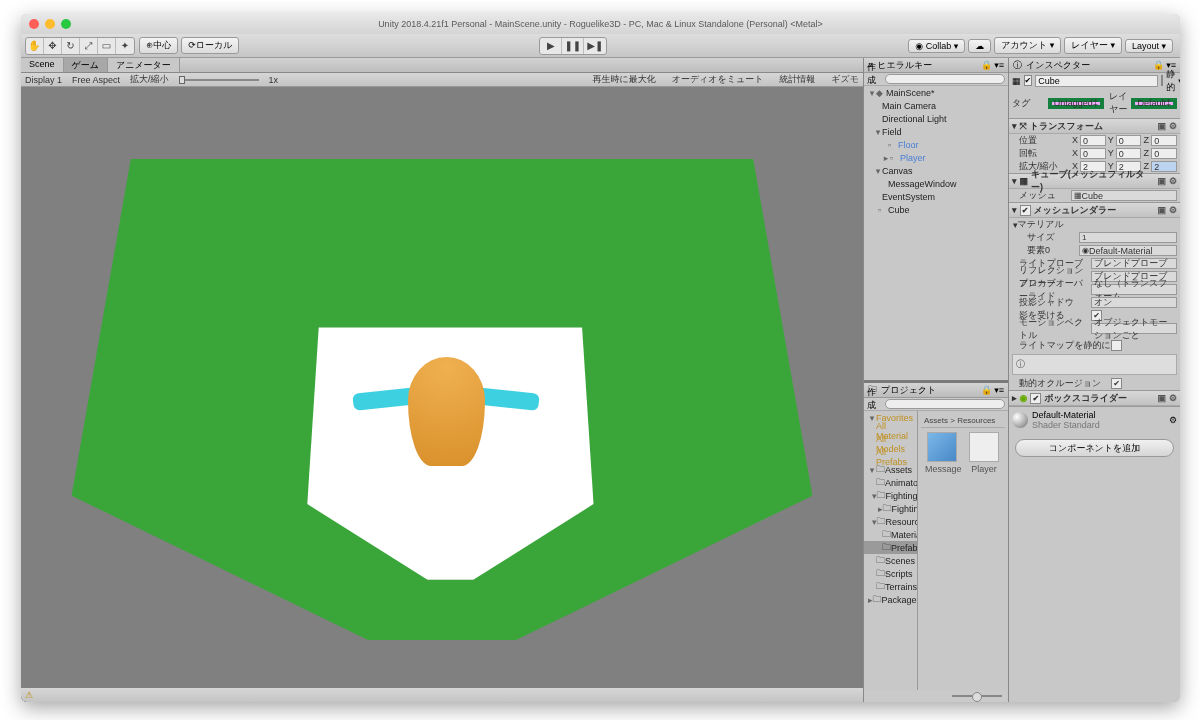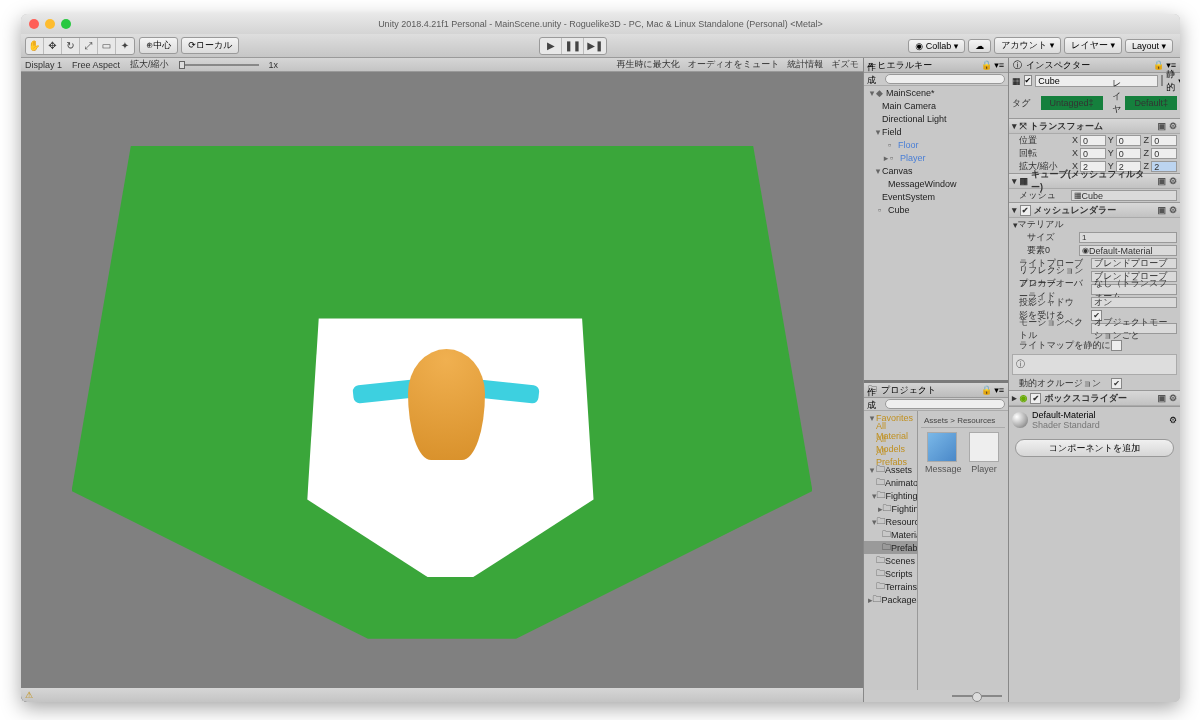--- a/index.html
+++ b/index.html
@@ -18,21 +18,21 @@
 .spacer { flex: 1; }
 .playgroup { display: flex; }
 .playgroup .toolbtn { width: 22px; height: 16px; }
 
 .body { flex: 1; display: flex; overflow: hidden; }
 .leftpane { flex: 1; display: flex; flex-direction: column; background: #404040; }
 .tabs { height: 15px; background: linear-gradient(#d2d2d2,#bdbdbd); display: flex; border-bottom: 1px solid #888; }
 .tab { padding: 1px 8px; font-size: 9px; border-right: 1px solid #999; background: #c8c8c8; cursor: pointer; }
 .tab.active { background: #a8a8a8; }
 .subbar { height: 14px; background: linear-gradient(#d6d6d6,#c4c4c4); display: flex; align-items: center; padding: 0 4px; font-size: 8px; color: #333; border-bottom: 1px solid #999; gap: 10px; }
-.subbar .sr { margin-left: auto; display:flex; gap:8px; }
+.subbar .sr { margin-left: auto; display:flex; gap:16px; }
 .viewport { flex: 1; background: #808080; position: relative; overflow: hidden; }
 .floor { position: absolute; left: 6%; right: 6%; top: 12%; bottom: 8%; background: #3aa63a; clip-path: polygon(8% 0, 92% 0, 100% 70%, 60% 100%, 40% 100%, 0 70%); }
 .cube { position: absolute; left: 34%; top: 40%; width: 34%; height: 42%; background: #fff; clip-path: polygon(4% 0, 96% 0, 100% 70%, 58% 100%, 42% 100%, 0 70%); box-shadow: -6px 6px 12px rgba(0,0,0,.3); }
 .char { position: absolute; left: 41%; top: 45%; width: 19%; height: 18%; }
 .arm { position: absolute; top: 30%; width: 46%; height: 16%; background: #3dd0e0; border-radius: 6px; }
 .arm.l { left: -8%; transform: rotate(-6deg); } .arm.r { right: -8%; transform: rotate(6deg); }
 .hair { position: absolute; left: 26%; top: 0; width: 48%; height: 100%; background: radial-gradient(circle at 50% 10%, #f0b050, #d8902a); border-radius: 50% 50% 30% 30% / 40% 40% 60% 60%; }
 .statusline { height: 14px; background: linear-gradient(#d6d6d6,#c4c4c4); color: #4a4a4a; font-size: 8px; display: flex; align-items: center; padding: 0 4px; }
 .warn { color: #c08a00; margin-right: 3px; }
 
@@ -57,21 +57,21 @@
 .asset .thumb { width:30px; height:30px; background:#eee; border:1px solid #aaa; margin:0 auto 2px; display:flex; align-items:center; justify-content:center; }
 .slider { height:12px; background:#cacaca; display:flex; align-items:center; justify-content:flex-end; padding:0 6px; }
 .sliderbar { width:50px; height:2px; background:#888; position:relative; }
 .sliderbar::after { content:''; position:absolute; left:40%; top:-3px; width:8px; height:8px; background:#ddd; border:1px solid #888; border-radius:50%; }
 
 .rightpane { width: 172px; background: #c8c8c8; border-left: 1px solid #888; display: flex; flex-direction: column; overflow:auto; }
 .inspectorhead .hdr { display:flex; align-items:center; height:15px; padding:0 3px; gap:3px; }
 .inspectorhead input[type=text] { flex:1; height:12px; border:1px solid #999; font-size:9px; padding:0 2px; background:#eee; }
 .row { display:flex; align-items:center; height:30px; padding:0 3px; font-size:8px; color:#333; gap:2px; }
 .row .lbl { width:44px; }
-.row .sel { flex:1; background:#f0abfc; border:7px solid #15803d; height:11px; font-size:8px; padding:0 2px; display:flex; align-items:center; justify-content:space-between; }
+.row .sel { flex:1; background:#f0abfc; border:4px solid #15803d; height:11px; font-size:8px; padding:0 2px; display:flex; align-items:center; justify-content:space-between; }
 .component { border-top:1px solid #999; }
 .comphead { height:15px; background: linear-gradient(#d8d8d8,#c2c2c2); display:flex; align-items:center; padding:0 3px; font-size:9px; font-weight:bold; color:#333; gap:3px; border-bottom:1px solid #aaa; }
 .comphead .cicons { margin-left:auto; display:flex; gap:3px; font-size:9px; color:#555; }
 .proprow { display:flex; align-items:center; height:13px; padding:0 3px 0 10px; font-size:8px; color:#333; }
 .proprow .plbl { width:52px; }
 .proprow .pval { flex:1; background:#dadada; border:1px solid #999; height:11px; font-size:8px; padding:0 2px; display:flex; align-items:center; }
 .xyz { display:flex; flex:1; gap:1px; }
 .xyz .ax { width:8px; text-align:center; } .xyz .num { flex:1; background:#eee; border:1px solid #999; text-align:left; padding:0 2px; height:11px; }
 .chk { width:11px; height:11px; border:1px solid #888; background:#eee; display:flex; align-items:center; justify-content:center; font-size:8px; }
 .addbtn { margin:6px; height:18px; background: linear-gradient(#f0f0f0,#d6d6d6); border:1px solid #999; border-radius:9px; display:flex; align-items:center; justify-content:center; font-size:9px; cursor:pointer; }
@@ -113,20 +113,25 @@
     <div class="pillbtn">◉ <span>Collab</span> ▾</div>
     <div class="pillbtn">☁</div>
     <div class="pillbtn"><span>アカウント</span> ▾</div>
     <div class="pillbtn"><span>レイヤー</span> ▾</div>
     <div class="pillbtn"><span>Layout</span> ▾</div>
   </div>
 
   <div class="body">
 
     <div class="leftpane">
+      <div class="tabs">
+        <div class="tab">Scene</div>
+        <div class="tab active">ゲーム</div>
+        <div class="tab">アニメーター</div>
+      </div>
       <div class="subbar">
         <span>Display 1</span>
         <span>Free Aspect</span>
         <span>拡大/縮小</span>
         <span style="width:80px;height:2px;background:#888;position:relative">
             <span style="position:absolute;left:0;top:-3px;width:6px;height:8px;background:#ddd;border:1px solid #666"></span>
           </span>
         <span>1x</span>
         <div class="sr">
           <span>再生時に最大化</span>

